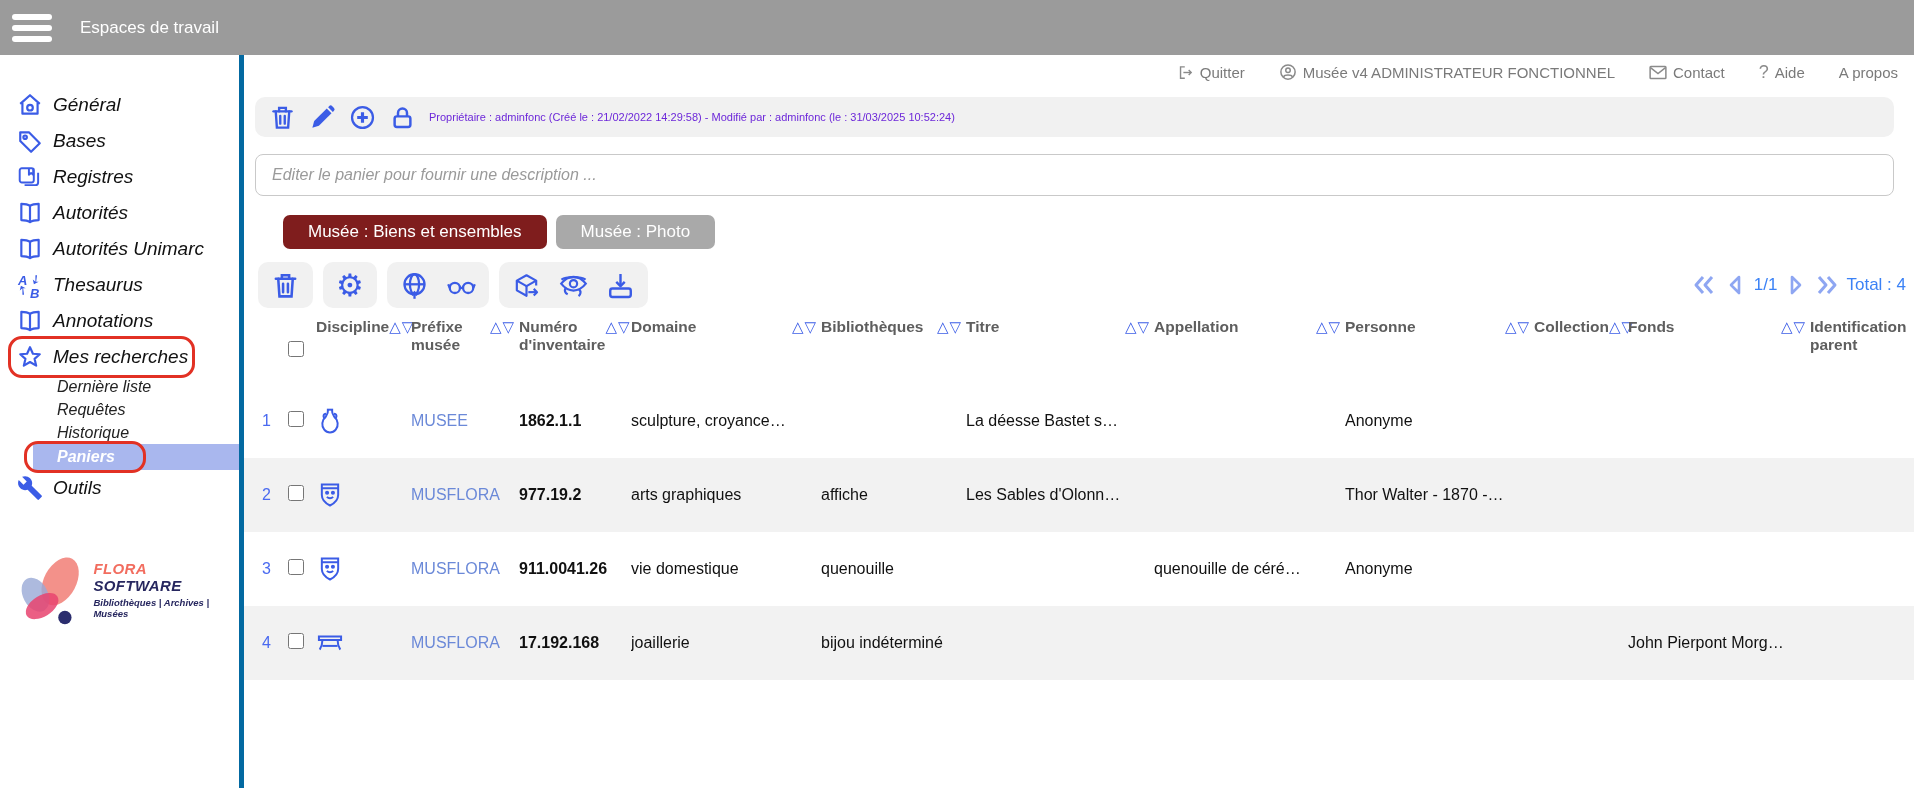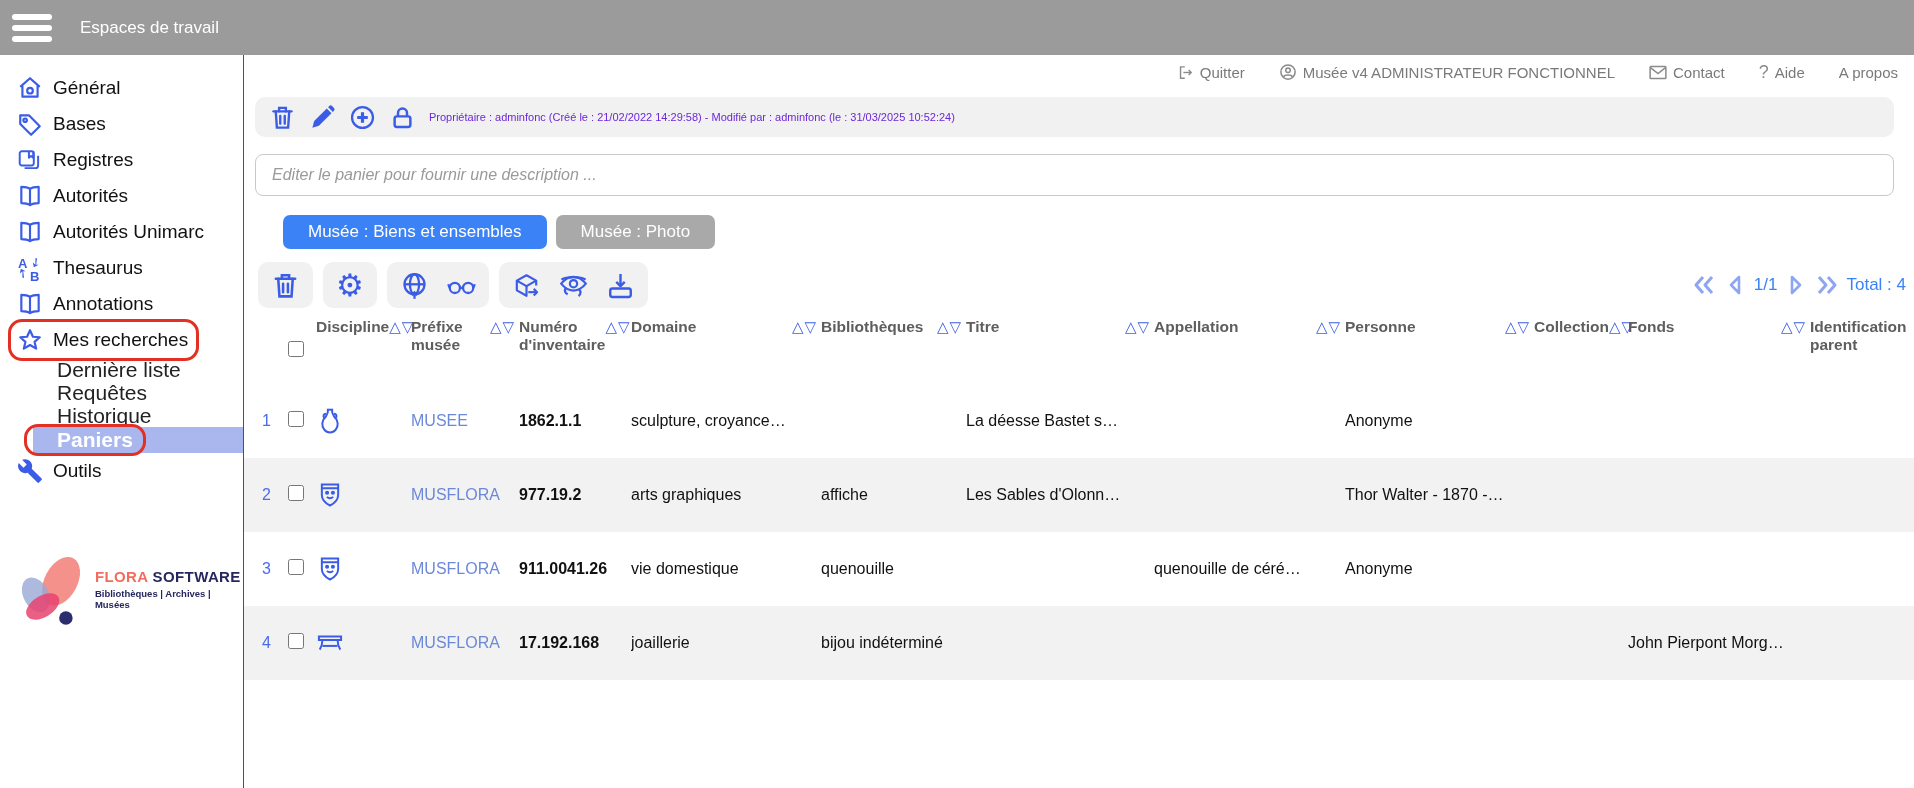--- a/index.html
+++ b/index.html
@@ -10,27 +10,27 @@
   }
   svg { display:block; }
   
   .topbar{ height:55px; background:#9b9b9b; display:flex; align-items:center; position:relative; }
   .hamburger{ width:40px; margin-left:12px; cursor:pointer; }
   .hamburger div{ height:6px; background:#fff; border-radius:3px; margin:5px 0; }
   .workspace{ color:#fff; font-size:17px; margin-left:28px; }
   .apptitle{ position:absolute; right:14px; color:#fff; font-weight:bold; font-size:27px; letter-spacing:.5px; }
   
   .shell{ display:flex; height:733px; }
-  .sidebar{ width:244px; border-right:1px solid #0369a1; position:relative; padding-top:15px; flex:0 0 244px; }
+  .sidebar{ width:244px; border-right:5px solid #0369a1; position:relative; padding-top:32px; flex:0 0 244px;font-style:italic; }
   .nav-item{ height:36px; display:flex; align-items:center; padding-left:17px; position:relative; cursor:pointer; }
   .nav-item .nic{ width:26px; height:26px; color:var(--blue); flex:0 0 26px; }
   .nav-item .nlabel{ margin-left:10px; font-size:19px; color:#111; }
   .ann-box{ position:absolute; border:3px solid var(--red); border-radius:14px; pointer-events:none; }
   .ann-mes{ inset:-3px 44px -3px 8px; }
-  .subitem{ height:23px; display:flex; align-items:center; padding-left:57px; font-size:21px; color:#222; cursor:pointer; position:relative; }
+  .subitem{ height:23px; display:flex; align-items:center; padding-left:57px; font-size:16px; color:#222; cursor:pointer; position:relative; }
   .subitem.sel{ height:26px; margin-left:33px; padding-left:24px; background:#a9b7ee; color:#fff; font-weight:bold; }
   .ann-paniers{ left:-9px; top:-3px; bottom:-3px; width:122px; }
   .logo{ position:absolute; top:492px; left:6px; display:flex; align-items:center; }
   .logo-text .l1{ font-size:15px; font-weight:bold; letter-spacing:.4px; }
   .logo-text .l1 .fa{ color:#f26d5f; } .logo-text .l1 .fb{ color:#27275f; }
   .logo-text .l2{ font-size:9.5px; font-weight:bold; color:#27275f; margin-top:3px; }
   
   .main{ flex:1; overflow:hidden; position:relative; }
   .utility{ height:34px; display:flex; justify-content:flex-end; align-items:center; gap:34px; padding-right:16px;
     color:#7a7a7a; font-size:15px; }
@@ -44,21 +44,21 @@
     display:flex; align-items:center; gap:12px; padding:0 10px; font-size:15.5px; color:#222; cursor:pointer; }
   .selectbox .refresh{ width:18px; height:18px; color:var(--blue); }
   .meta{ font-size:11px; color:#6d28d9; }
   .descbox{ margin:17px 20px 0 11px; height:42px; border:1.5px solid #c9c9c9; border-radius:8px;
     width:calc(100% - 31px); padding:0 16px; font-size:16px; font-style:italic; color:#333;
     font-family:"Liberation Sans", sans-serif; outline:none; }
   .descbox::placeholder{ color:#9a9a9a; font-style:italic; }
   .tabs{ margin:19px 0 0 39px; display:flex; gap:9px; }
   .tab{ height:34px; display:flex; align-items:center; padding:0 25px; border-radius:7px;
     color:#fff; font-size:17px; cursor:pointer; }
-  .tab.active{ background:#3b82f6; }
+  .tab.active{ background:#7f1d1d; }
   .tab.inactive{ background:#a9a9a9; }
   .toolbar2{ margin:13px 8px 0 14px; display:flex; align-items:center; gap:10px; height:46px; }
   .btngrp{ background:#f1f1f1; border-radius:10px; height:46px; display:flex; align-items:center; gap:18px; padding:0 13px; }
   .btngrp .tbic{ width:29px; height:29px; }
   .gearchar{ font-size:31px; color:var(--blue); line-height:1; cursor:pointer; }
   .pager{ margin-left:auto; display:flex; align-items:center; gap:7px; }
   .pgic{ width:24px; height:24px; color:#8ea6f2; cursor:pointer; }
   .pgtext{ font-size:17px; color:#3b82f6; }
   
   .grid{ display:grid; grid-template-columns:26px 28px 95px 108px 112px 190px 145px 188px 191px 189px 94px 182px 200px;

